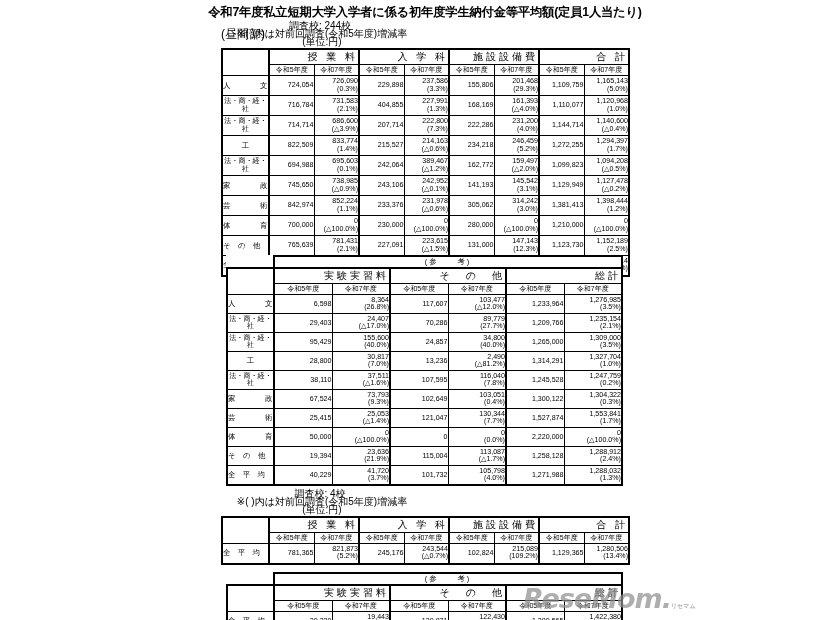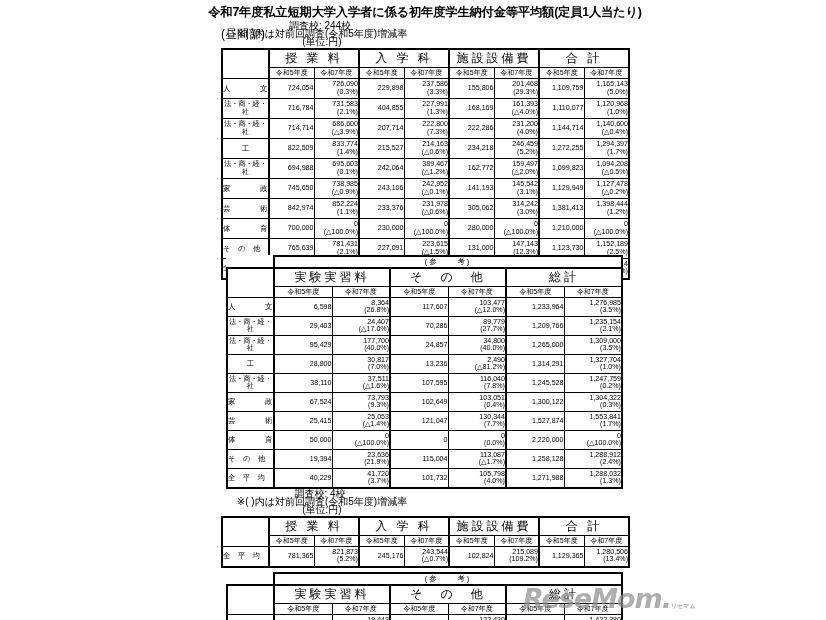--- a/index.html
+++ b/index.html
@@ -41,24 +41,24 @@
     font-size: 7.1px;
     background: #fff;
   }
   table.t td, table.t th {
     border: 1px solid #000;
     padding: 0;
     font-weight: normal;
     vertical-align: middle;
   }
   .hc {           
-    text-align: center;
+    text-align: right;
     letter-spacing: 3px;
     padding: 2px 0 2px 3px;
-    font-size: 12px;
+    font-size: 10px;
   }
   .hy {           
     text-align: center;
     font-size: 7.0px;
     padding: 1px 0;
   }
   .ref {          
     text-align: center;
     font-size: 7.4px;
     letter-spacing: 2px;
@@ -552,21 +552,21 @@
           </tr>
           <tr>
             <td class="rl bl" style="height: 19px; text-align: center; line-height: 1; font-size: 7.1px;">
               <span style="display: block;">法・商・経・</span>
               <span style="display: block;">社</span>
             </td>
             <td class="num bl">
               <span class="v">95,429</span>
             </td>
             <td class="num">
-              <span class="v">177,700</span>
+              <span class="v">155,600</span>
               <span class="p">(40.0%)</span>
             </td>
             <td class="num bl">
               <span class="v">24,857</span>
             </td>
             <td class="num">
               <span class="v">34,800</span>
               <span class="p">(40.0%)</span>
             </td>
             <td class="num bl">

